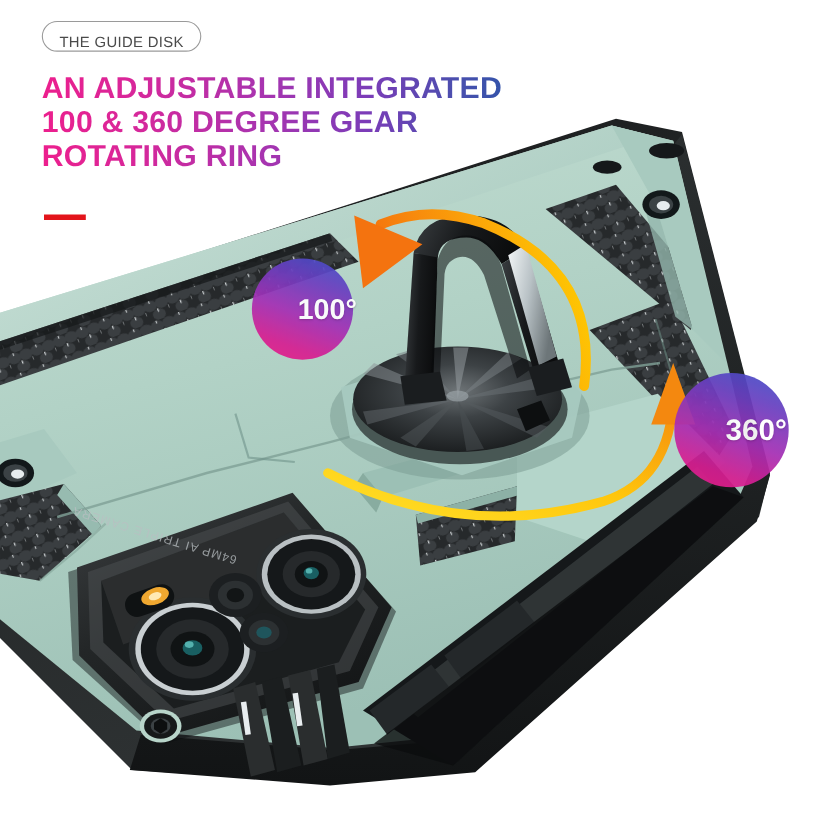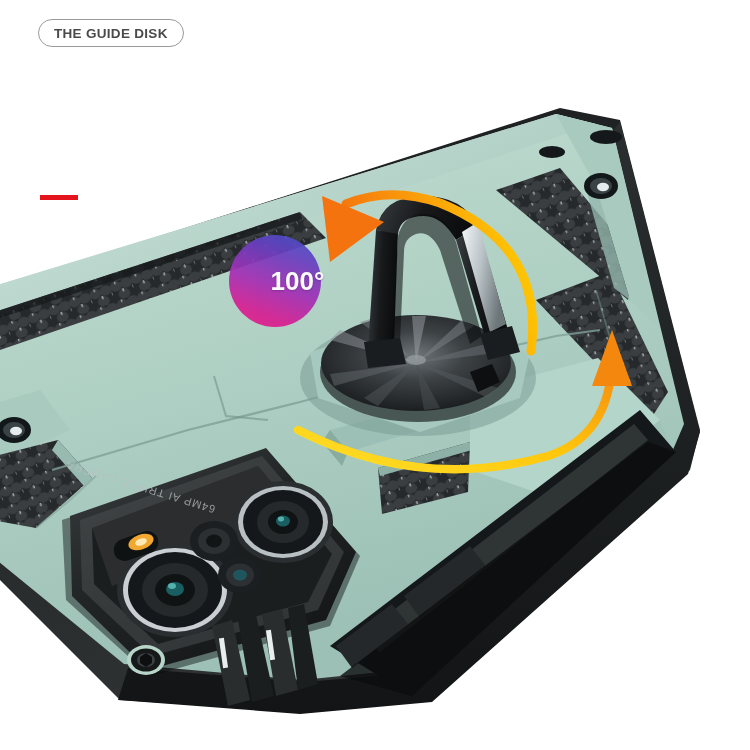--- a/index.html
+++ b/index.html
@@ -9,22 +9,22 @@
     font-family:"Liberation Sans", sans-serif;
     position:relative;
   }
   #stage{position:absolute;left:0;top:0;width:750px;height:750px;overflow:hidden;background:#fff;}
 
   
   .badge-pill{
     position:absolute;left:38px;top:19px;
     height:26px;padding:0 15px;
     border:1.4px solid #9a9a9a;border-radius:14px;
-    display:flex;align-items:center;justify-content:center;
-    font-size:13.5px;font-weight:bold;letter-spacing:.3px;color:#4a4a4a;
+    display:flex;align-items:flex-end;justify-content:center;
+    font-size:13.5px;font-weight:normal;letter-spacing:.3px;color:#4a4a4a;
     white-space:nowrap;background:transparent;
   }
   .headline{position:absolute;left:38px;top:64px;width:560px;}
   .hl-line{
     font-size:27.5px;font-weight:bold;letter-spacing:.2px;
     line-height:31px;white-space:nowrap;display:block;width:max-content;
     background:linear-gradient(90deg,#ec1f8d 0%,#d8279a 18%,#a734b0 44%,#7c3cb8 64%,#4a4fae 82%,#1f57a6 100%);
     background-size:460px 100%;background-repeat:no-repeat;
     -webkit-background-clip:text;background-clip:text;
     color:transparent;-webkit-text-fill-color:transparent;
@@ -280,21 +280,29 @@
           <polygon fill="#f4880f" points="612,330 632,386 592,386"></polygon>
         </g>
 
       </g>
     </svg>
   </div>
 
   <div class="deg-badge" id="badge100">
     <span>100°</span>
   </div>
+  <div class="deg-badge" id="badge360">
+    <span>360°</span>
+  </div>
 
   <div class="badge-pill">
     <span>THE GUIDE DISK</span>
   </div>
 
+  <div class="headline">
+    <span class="hl-line">AN ADJUSTABLE INTEGRATED</span>
+    <span class="hl-line">100 &amp; 360 DEGREE GEAR</span>
+    <span class="hl-line">ROTATING RING</span>
+  </div>
 
   <div class="red-rule"></div>
 
 </div>
 
 </body></html>

